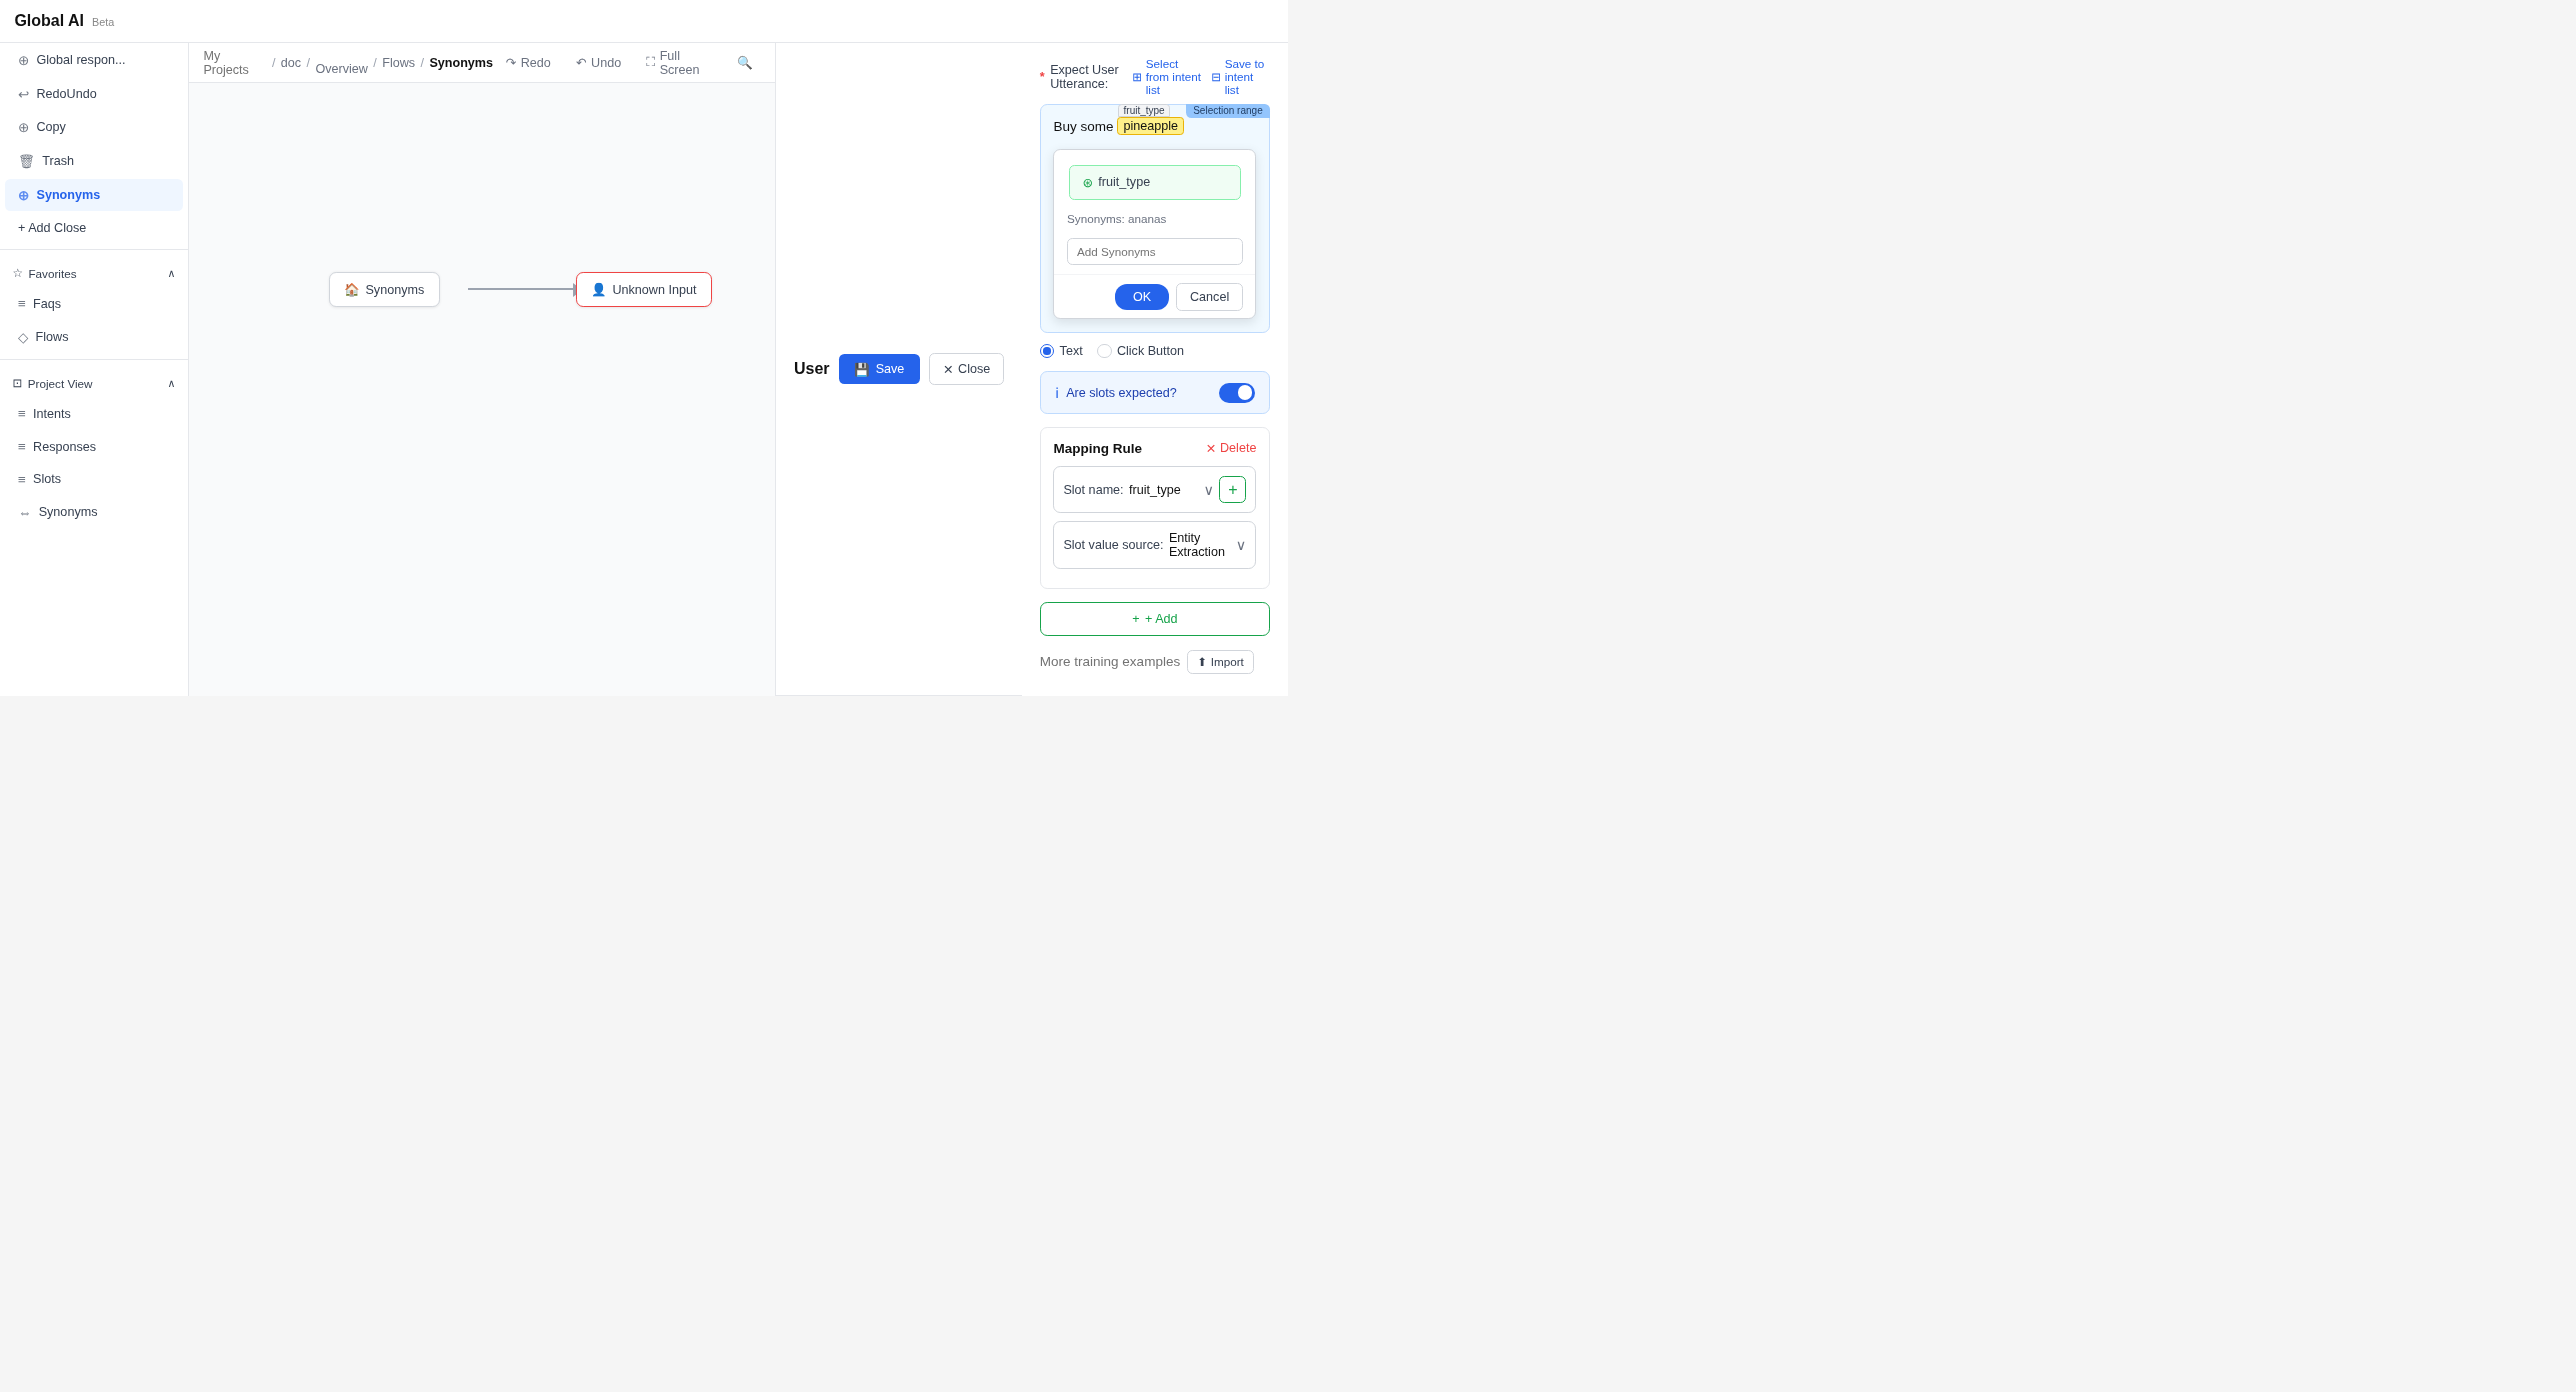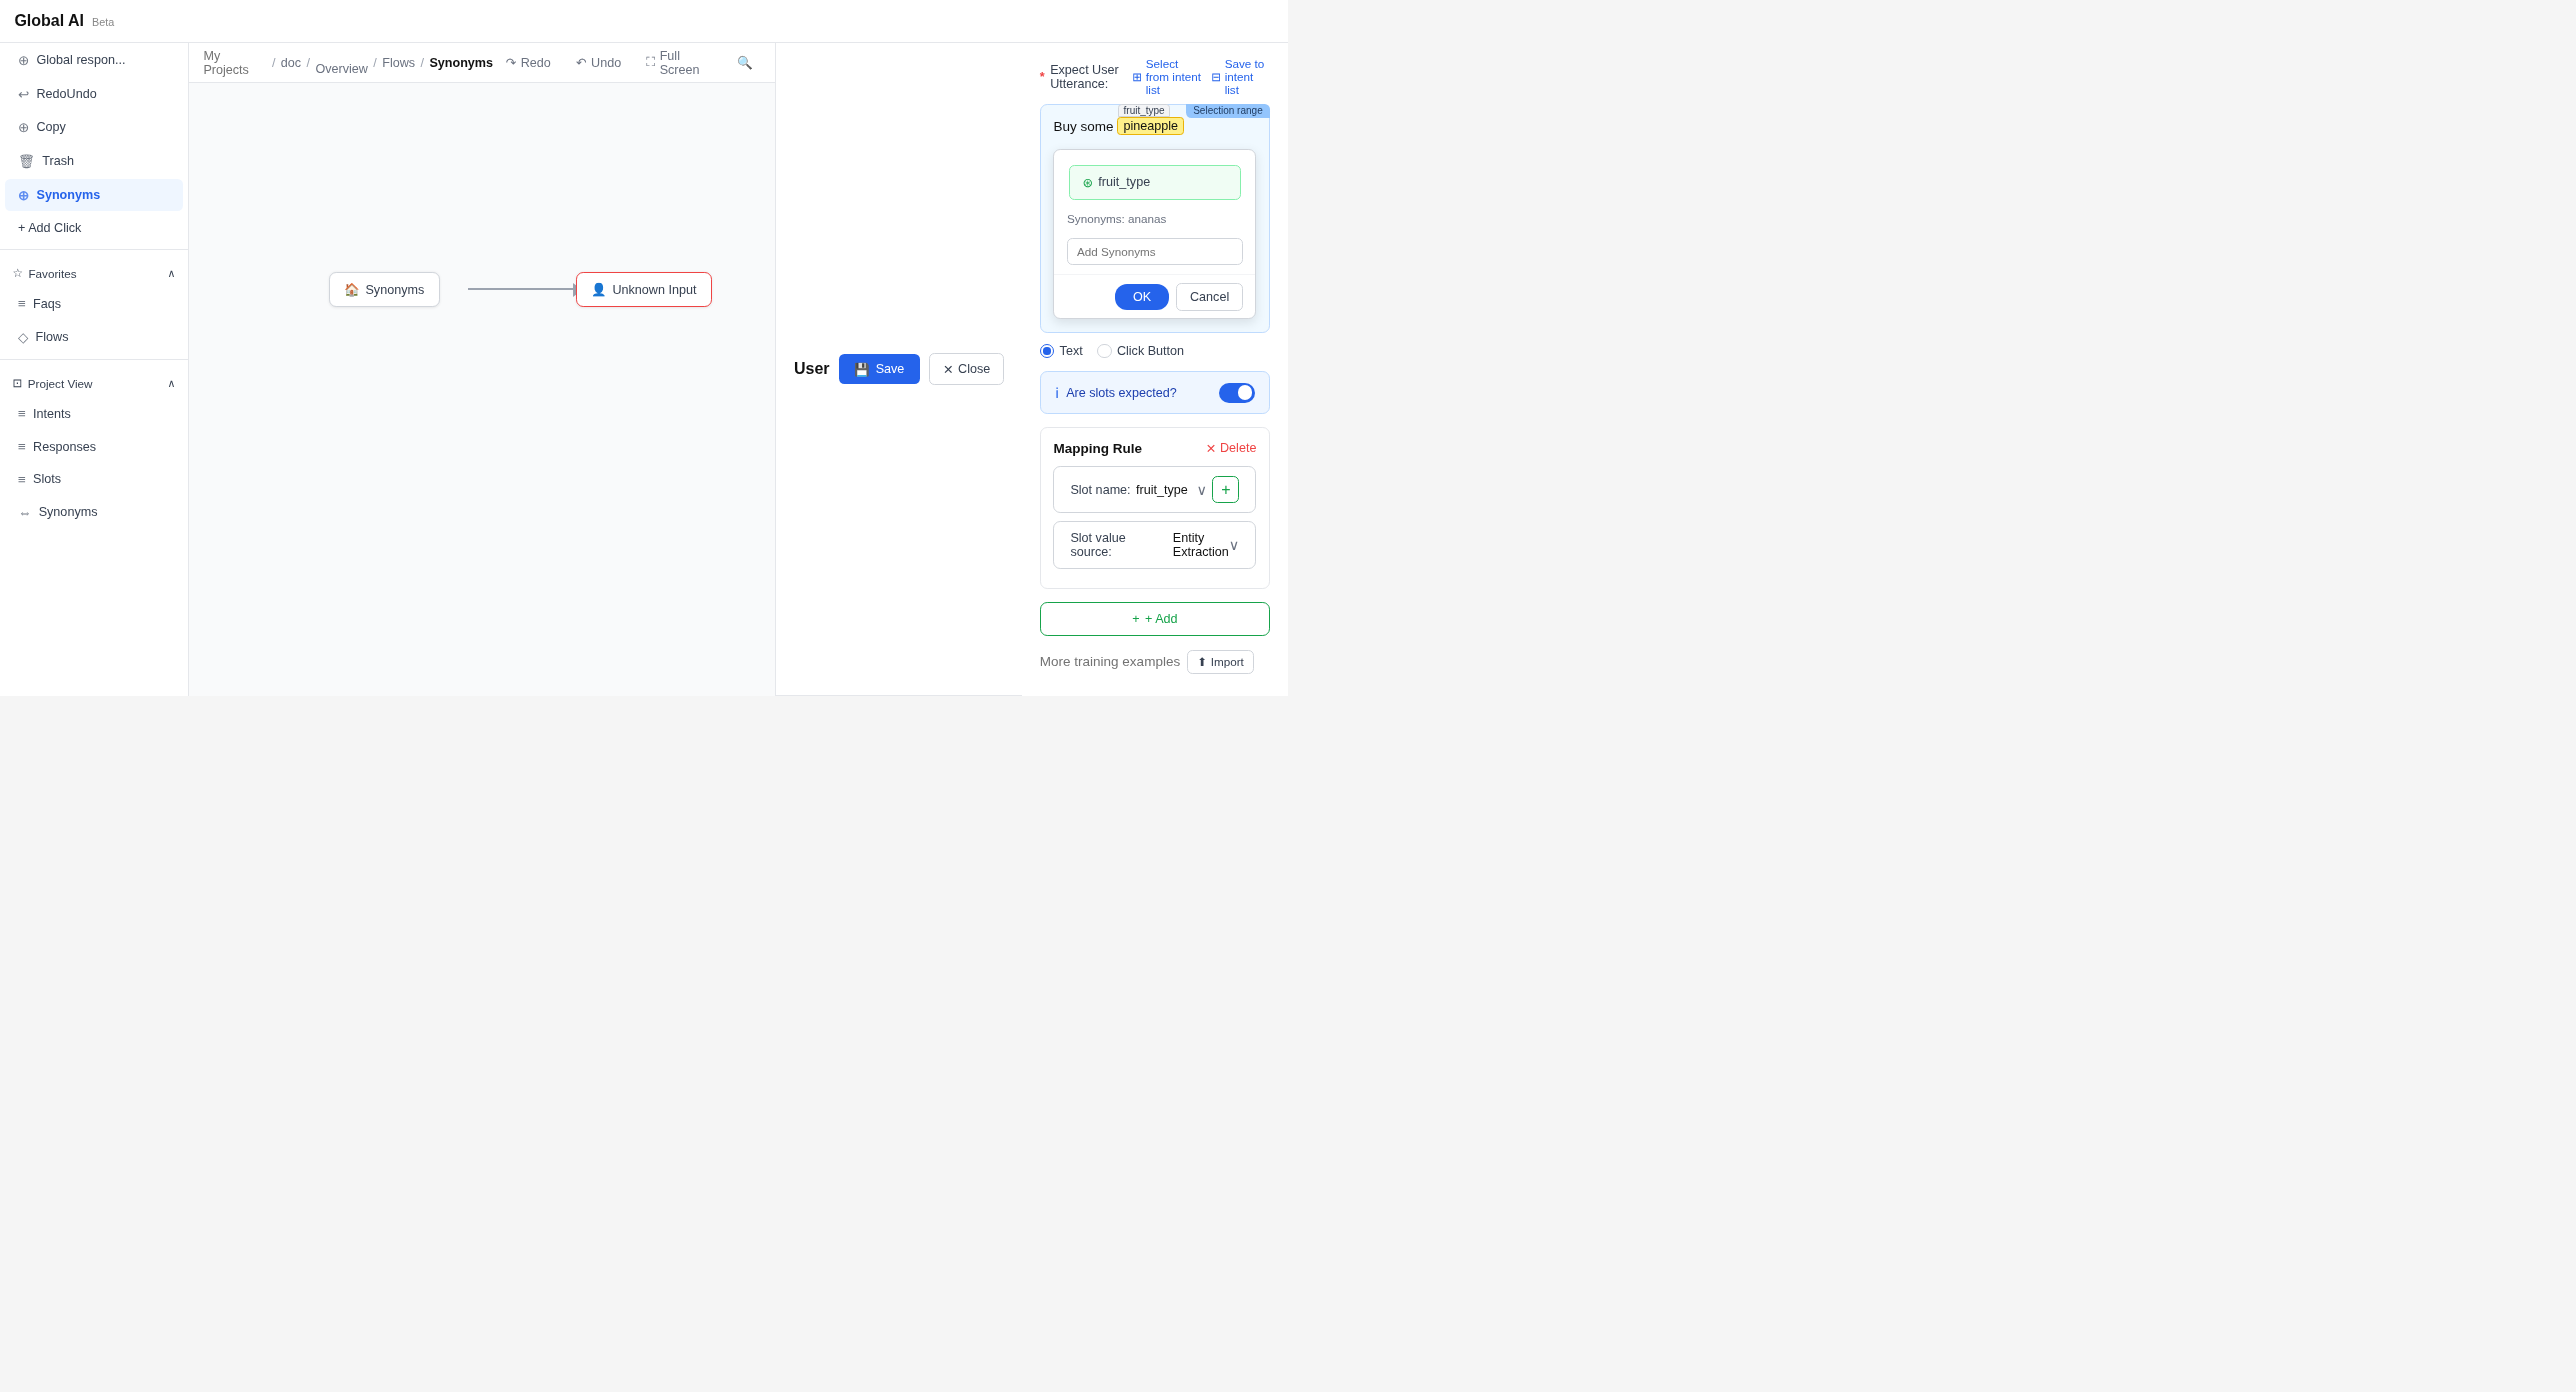--- a/index.html
+++ b/index.html
@@ -383,21 +383,21 @@
       color: #ef4444;
       cursor: pointer;
       display: flex;
       align-items: center;
       gap: 3.6px;
     }
 
     .slot-row {
       border: 0.9px solid #d1d5db;
       border-radius: 7.2px;
-      padding: 9px 16px;
+      padding: 9px 9px;
       display: flex;
       align-items: center;
       margin-bottom: 7.2px;
     }
     .slot-row-label { font-size: 12.6px; color: #374151; }
     .slot-row-value { font-size: 12.6px; color: #111; font-weight: 500; flex: 1; margin-left: 5.4px; }
     .slot-row-actions { display: flex; align-items: center; gap: 5.4px; }
     .chevron-icon { font-size: 14.4px; color: #6b7280; }
     .add-slot-btn {
       width: 27px;
@@ -484,21 +484,21 @@
     </div>
     <div class="sidebar-item">
       <span class="icon">🗑</span>
       <span>Trash</span>
     </div>
     <div class="sidebar-item active">
       <span class="icon">⊕</span>
       <span>Synonyms</span>
     </div>
     <div class="add-flow">
-      <span>+ Add Click</span>
+      <span>+ Add Close</span>
     </div>
     <div class="divider"></div>
     <div class="sidebar-section-header">
       <span>☆</span>
       <span>Favorites</span>
       <span style="margin-left:auto; font-size:10.8px;">∧</span>
     </div>
     <div class="sidebar-item">
       <span class="icon">≡</span>
       <span>Faqs</span>

